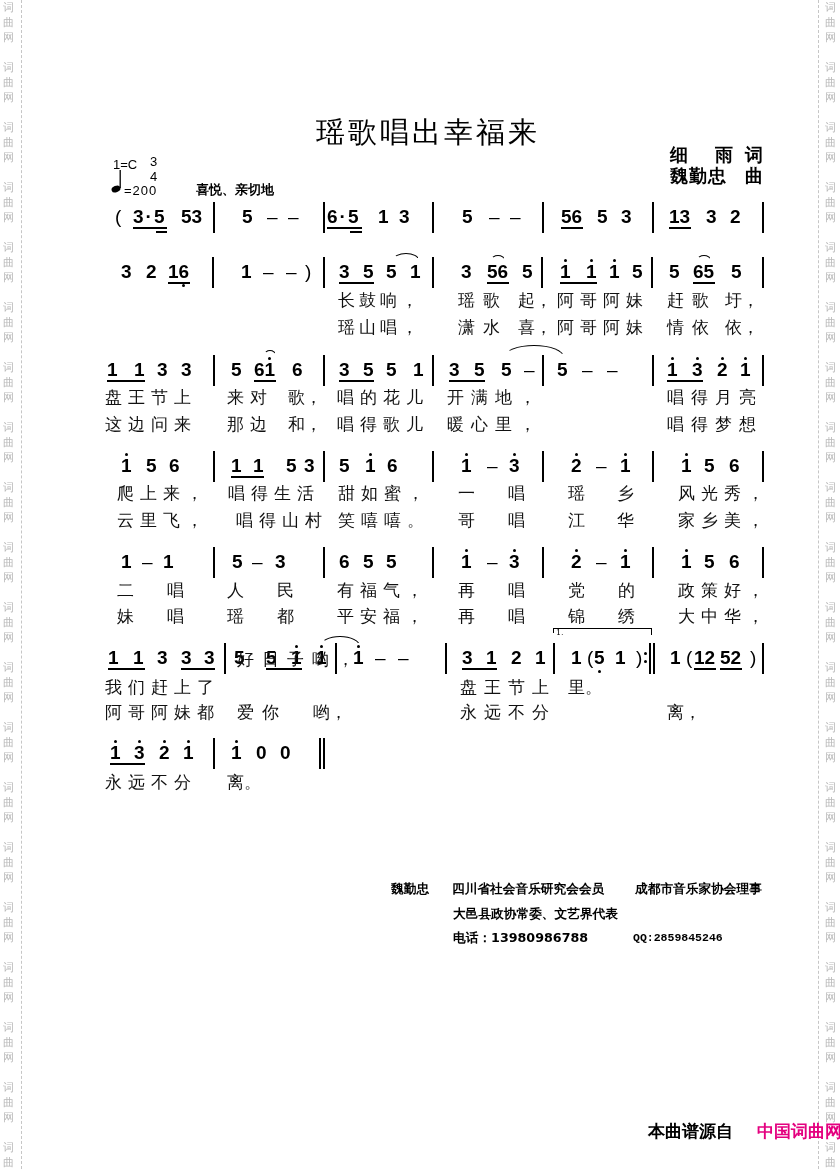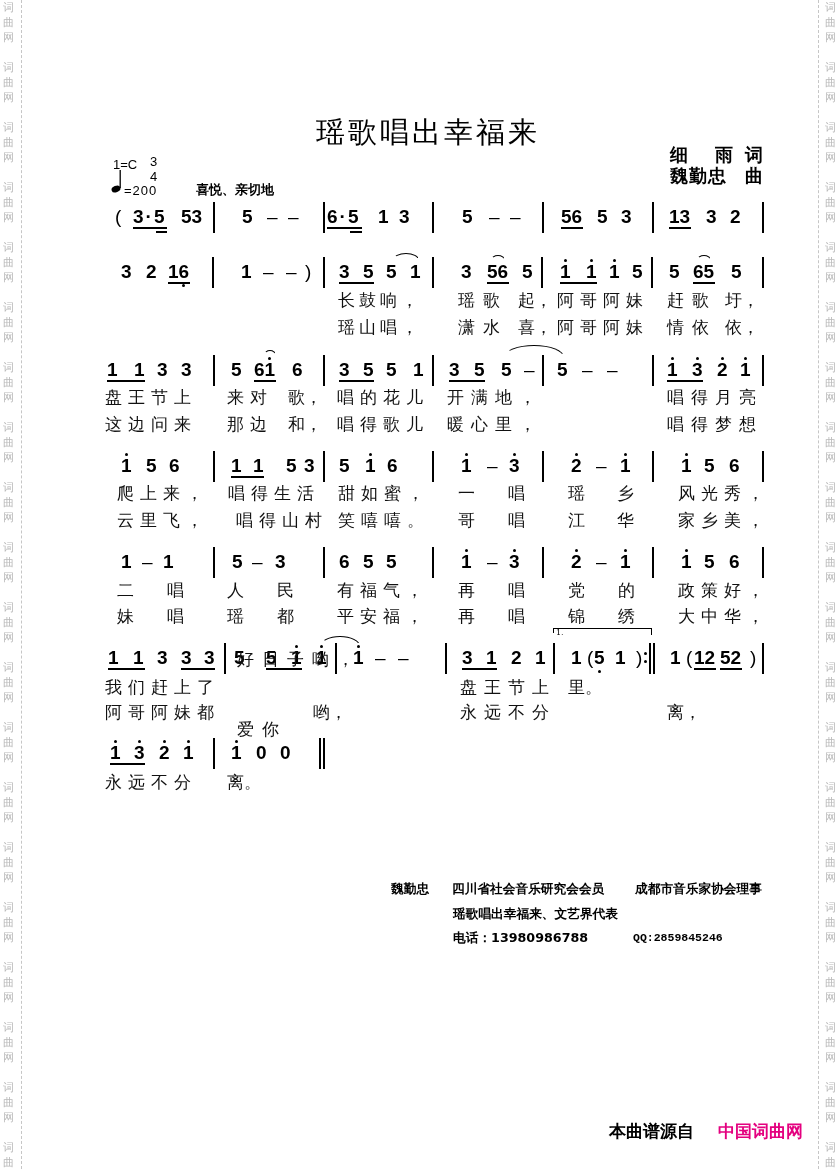--- a/index.html
+++ b/index.html
@@ -25,21 +25,21 @@
   .ul { position:absolute; top:20px; height:1.5px; background:#000; }
   .ul.u2 { top:24px; }
   .slur { position:absolute; border:1.3px solid transparent; border-top-color:#000; border-radius:50% 50% 0 0 / 100% 100% 0 0; box-sizing:border-box; }
   .rdot { position:absolute; width:3px; height:3px; background:#000; border-radius:50%; }
   .ly { position:absolute; font:17px/18px "DejaVu Sans", sans-serif; color:#111; white-space:nowrap; }
   .volta-h { position:absolute; left:553px; top:628px; width:99px; height:1px; background:#000; }
   .volta-v { position:absolute; top:628px; width:1px; background:#000; }
   .volta-label { position:absolute; left:556px; top:629px; font:8px/8px "DejaVu Serif", serif; }
   .info { font:bold 12.7px/14px "DejaVu Sans", sans-serif; }
   .mono { font:bold 11.5px/14px "Liberation Mono", monospace; }
-  .src { font:bold 17px/18px "DejaVu Sans", sans-serif; }
+  .src { font:bold 17px/18px "DejaVu Sans", sans-serif;margin-left:39px; }
   .src-site { color:#e4007f; }
 </style>
 </head>
 <body>
 
 <div id="page">
 
   <div class="vline" style="left:21px"></div>
   <div class="vline" style="left:818px"></div>
   <div class="wm-col" style="left:3px">
@@ -536,21 +536,21 @@
     <i class="ul" style="left:462px;width:35px"></i>
     <i class="ul" style="left:694px;width:22px"></i>
     <i class="ul" style="left:720px;width:22px"></i>
     <i class="slur" style="left:320px;top:-12px;width:40px;height:10px"></i>
   </div>
   <div class="ly" style="left:105px;top:678px;letter-spacing:6px">我们赶上了</div>
   <div class="ly" style="left:237px;top:650px;letter-spacing:8px">好日子哟，</div>
   <div class="ly" style="left:460px;top:678px;letter-spacing:7px">盘王节上</div>
   <div class="ly" style="left:568px;top:678px">里。</div>
   <div class="ly" style="left:105px;top:703px;letter-spacing:6px">阿哥阿妹都</div>
-  <div class="ly" style="left:237px;top:720px;letter-spacing:8px">爱你</div>
+  <div class="ly" style="left:237px;top:703px;letter-spacing:8px">爱你</div>
   <div class="ly" style="left:313px;top:703px">哟，</div>
   <div class="ly" style="left:460px;top:703px;letter-spacing:7px">永远不分</div>
   <div class="ly" style="left:667px;top:703px">离，</div>
 
   <div class="row" style="top:743px">
     <span class="n" style="left:110px"><span class="hi">1</span></span>
     <span class="n" style="left:134px"><span class="hi">3</span></span>
     <span class="n" style="left:159px"><span class="hi">2</span></span>
     <span class="n" style="left:183px"><span class="hi">1</span></span>
     <i class="bar" style="left:213px"></i>
@@ -560,19 +560,19 @@
     <i class="bar thick" style="left:319px"></i>
     <i class="bar thick" style="left:323px"></i>
     <i class="ul" style="left:110px;width:35px"></i>
   </div>
   <div class="ly" style="left:105px;top:773px;letter-spacing:6px">永远不分</div>
   <div class="ly" style="left:227px;top:773px">离。</div>
 
   <div class="abs info" style="left:391px;top:882px">魏勤忠</div>
   <div class="abs info" style="left:452px;top:882px">四川省社会音乐研究会会员</div>
   <div class="abs info" style="left:635px;top:882px">成都市音乐家协会理事</div>
-  <div class="abs info" style="left:453px;top:907px">瑶歌唱出幸福来、文艺界代表</div>
+  <div class="abs info" style="left:453px;top:907px">大邑县政协常委、文艺界代表</div>
   <div class="abs info" style="left:453px;top:931px">电话：13980986788</div>
   <div class="abs mono" style="left:633px;top:931px">QQ:2859845246</div>
 
   <div class="abs src" style="left:609px;top:1122px">本曲谱源自</div>
   <div class="abs src src-site" style="left:718px;top:1122px">中国词曲网</div>
 </div>
 
 </body></html>

